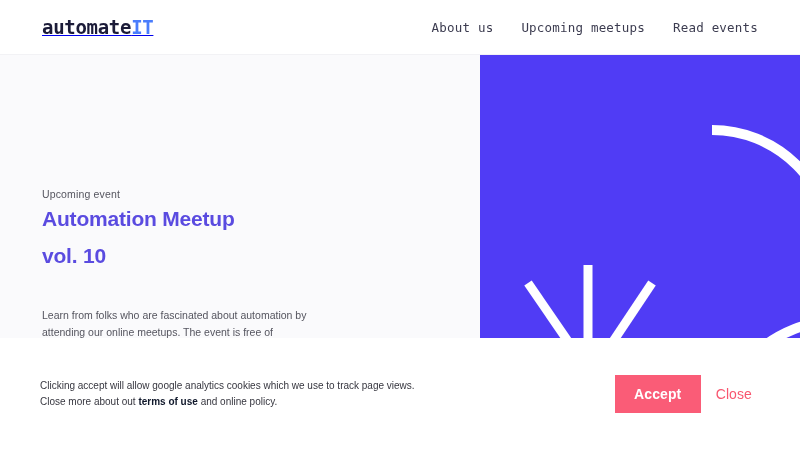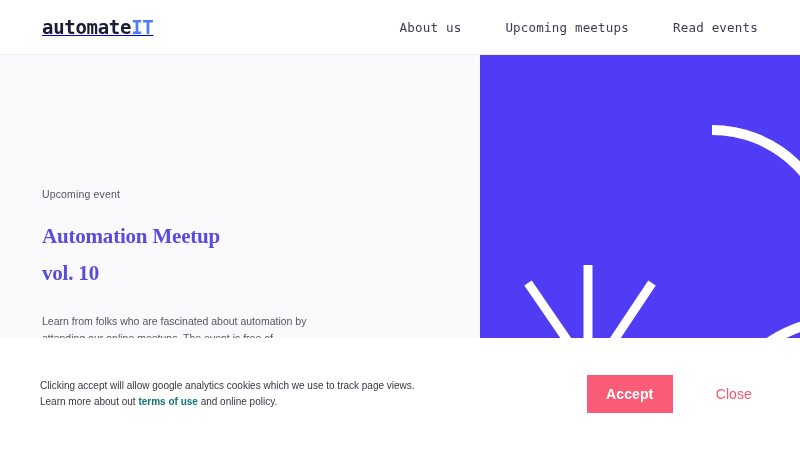--- a/index.html
+++ b/index.html
@@ -25,21 +25,21 @@
     position:absolute; left:42px; top:50%; transform:translateY(-50%);
     font-family:"DejaVu Sans Mono","Liberation Mono",monospace;
     font-size:19px; font-weight:700; letter-spacing:-0.3px;
     white-space:nowrap;
   }
   .logo .logo-a { color:#1b1b38; }
   .logo .logo-it { color:#4a7dfc; }
 
   .nav {
     position:absolute; right:42px; top:50%; transform:translateY(-50%);
-    display:flex; align-items:flex-start; gap:44px;
+    display:flex; align-items:flex-start; gap:28px;
   }
   .nav a {
     font-family:"DejaVu Sans Mono","Liberation Mono",monospace;
     font-size:12.5px; color:#3c3c50; text-decoration:none;
     letter-spacing:0.2px; white-space:nowrap;
   }
 
   
   .hero {
     position:absolute; top:55px; left:0; width:800px; height:395px;
@@ -49,50 +49,49 @@
     position:absolute; top:0; right:0; width:320px; height:395px;
     background:#503cf5; overflow:hidden;
   }
   .hero-art svg { position:absolute; top:0; left:0; display:block; }
 
   .hero-copy {
     position:absolute; left:42px; top:133px; width:320px;
   }
   .eyebrow {
     font-size:10.5px; color:#55555f; letter-spacing:0.15px;
-    margin-bottom:18px;
   }
   .hero-title {
-    font-family:Liberation Serif, serif;
+    font-family:Liberation Sans, sans-serif;
     font-size:21px; font-weight:700; color:#5a4be0;
     line-height:1.78; letter-spacing:-0.2px;
-    margin-bottom:20px; white-space:pre-line;
+    margin-bottom:32px; white-space:pre-line;
   }
   .hero-body {
     font-size:10.5px; color:#55555f; line-height:1.62;
     width:268px;
   }
 
   
   .cookie {
     position:absolute; left:0; bottom:0; width:800px; height:112px;
     background:#ffffff; z-index:40;
     display:flex; align-items:center;
   }
   .cookie-text {
     position:absolute; left:40px; top:50%; transform:translateY(-50%);
     width:545px;
     font-size:10px; color:#36363f; line-height:1.62;
   }
   .cookie-text .terms {
-    color:#0f766e; font-weight:700; text-decoration:none;
+    color:#0f172a; font-weight:700; text-decoration:none;
   }
   .cookie-actions {
     position:absolute; right:42px; top:50%; transform:translateY(-50%);
-    display:flex; align-items:center; gap:37px;
+    display:flex; align-items:center; gap:9px;
   }
   .btn-accept {
     background:#fa5c77; color:#ffffff; border:none;
     font-family:"Liberation Sans", sans-serif;
     font-size:14px; font-weight:700;
     padding:0; width:86px; height:38px; cursor:pointer;
     letter-spacing:0.1px;
   }
   .btn-close {
     background:none; border:none; cursor:pointer;
@@ -139,21 +138,21 @@
       <h1 class="hero-title">Automation Meetup
 vol. 10</h1>
       <p class="hero-body">Learn from folks who are fascinated about automation by attending our online meetups. The event is free of charge, but registration is mandatory.</p>
     </div>
 
   </div>
 
   <div class="cookie">
     <div class="cookie-text">
       <span>Clicking accept will allow google analytics cookies which we use to track page views.</span><br>
-      <span>Learn more about out </span><a class="terms" href="#">terms of use</a><span> and online policy.</span>
+      <span>Close more about out </span><a class="terms" href="#">terms of use</a><span> and online policy.</span>
     </div>
     <div class="cookie-actions">
       <button class="btn-accept">Accept</button>
       <button class="btn-close">Close</button>
     </div>
   </div>
 
 </div>
 
 </body></html>

